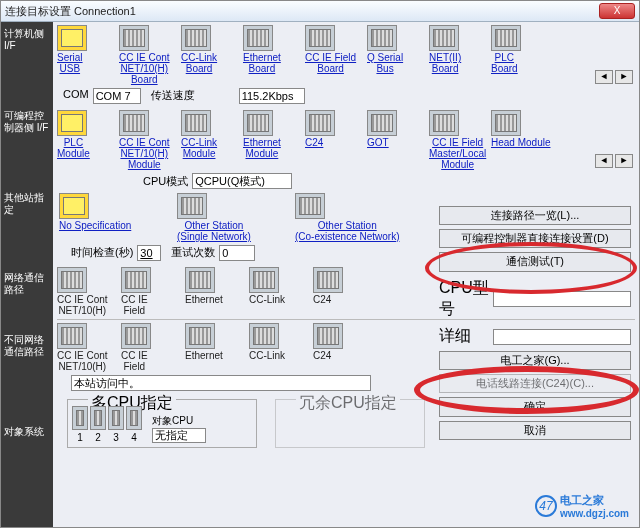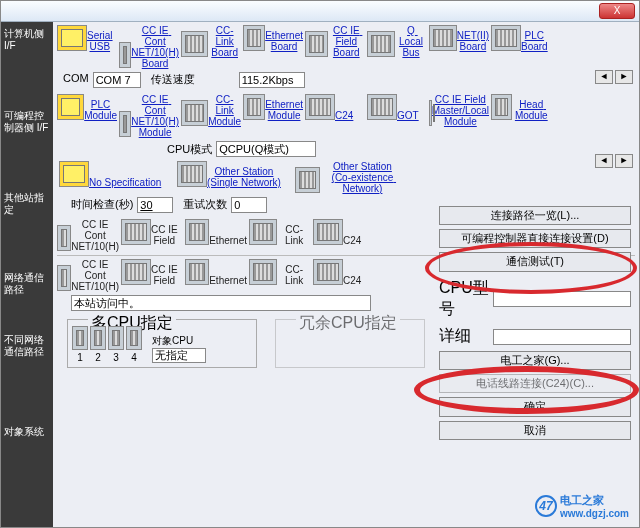--- a/index.html
+++ b/index.html
@@ -7,53 +7,54 @@
 .win{width:640px;height:528px;border:1px solid #888;background:#eceef4}
 .titlebar{height:21px;background:linear-gradient(#fafdff,#dde8f5);border-bottom:1px solid #a0b0c0;display:flex;align-items:center;padding:0 4px;position:relative}
 .titletxt{color:#222}
 .closebtn{position:absolute;right:4px;top:2px;width:36px;height:16px;background:linear-gradient(#e88,#c33);border:1px solid #a22;border-radius:3px;color:#fff;text-align:center;line-height:13px;font-size:10px}
 .body{display:flex;height:505px}
 .sidebar{width:52px;background:#3a3a3a;display:flex;flex-direction:column}
 .sidecell{flex:0 0 auto;color:#fff;font-size:10px;padding:6px 3px;line-height:12px;text-align:left;white-space:pre-wrap;border-bottom:0px solid #555}
 .sc-0{height:82px}.sc-1{height:82px}.sc-2{height:80px}.sc-3{height:62px}.sc-4{height:92px}.sc-5{height:auto}
 .main{flex:1;background:#eceef4;position:relative;padding:3px 4px;overflow:hidden}
 .row{display:flex;align-items:flex-start;gap:2px;margin-bottom:2px}
-.item{display:flex;flex-direction:row;align-items:flex-end;width:60px}
+.item{display:flex;flex-direction:column;align-items:flex-start;width:60px}
 .ico{width:30px;height:26px;border:1px solid #888;background:#fff;position:relative;margin-bottom:1px}
 .ico.y{background:#ffd83b}
 .ico.g{background:#c7cfd6}
 .ico::after{content:"";position:absolute;inset:3px;border:1px solid #777;background:repeating-linear-gradient(90deg,#999 0 2px,#ddd 2px 4px)}
 .ico.y::after{background:#fff066}
 .lbl{color:#1020c3;text-decoration:underline;text-align:center;font-size:10px;line-height:11px;white-space:pre-wrap;cursor:pointer}
 .lblp{color:#222;text-align:center;font-size:10px;line-height:11px;white-space:pre-wrap}
 .ctlrow{display:flex;align-items:flex-start;gap:4px;margin:3px 0 6px 6px;font-size:11px}
 .inp{border:1px solid #888;background:#fff;height:16px;padding:0 2px;font-size:11px}
 .navbtn{width:18px;height:14px;border:1px solid #888;background:#e7e7e7;text-align:center;line-height:11px;font-size:9px}
 .groupbox{border:1px solid #aaa;position:relative;padding:6px 4px 4px;margin-top:2px}
 .groupbox .legend{position:absolute;top:-7px;left:20px;background:#eceef4;padding:0 3px;font-size:16px}
 .rightcol{position:absolute;right:8px;width:192px;display:flex;flex-direction:column;gap:4px}
 .btn{border:1px solid #888;background:#e7e9ee;height:19px;line-height:17px;text-align:center;font-size:11px;cursor:pointer}
 .btn.tall{height:20px}
 .fld{display:flex;align-items:center;gap:4px;margin-top:2px}
 .fld .lab{width:50px;font-size:16px}
 .fld .box{flex:1;border:1px solid #888;background:#fff;height:16px}
 .redcirc{position:absolute;border:4px solid #d8292e;border-radius:50%;pointer-events:none}
 .watermark{position:absolute;right:10px;bottom:8px;display:flex;align-items:center;gap:3px;color:#2a7ad8;font-size:13px;font-weight:bold}
-.watermark .logo{width:22px;height:22px;border:2px solid #2a7ad8;border-radius:50%;color:#2a7ad8;text-align:center;line-height:18px;font-style:italic;font-weight:bold;font-size:12px}
+.watermark .logo{width:22px;height:22px;border:2px solid #2a7ad8;border-radius:50%;color:#2a7ad8;text-align:center;line-height:18px;font-style:italic;font-weight:normal;font-size:12px}
 .sm{font-size:10px}
 .ml{margin-left:6px}
 .thin{height:15px}
 hr.sep{border:none;border-top:1px solid #bbb;margin:3px 0}
-.cpu-row{display:flex;align-items:center;gap:4px;margin:3px 0 4px 110px}
+.cpu-row{display:flex;align-items:center;gap:4px;margin:3px 0 4px 86px}
 </style>
 </head>
 <body>
 
 <div class="win">
   <div class="titlebar">
+    <span class="titletxt">连接目标设置 Connection1</span>
     <div class="closebtn">X</div>
   </div>
   <div class="body">
     <div class="sidebar">
       <div class="sidecell sc-0">计算机侧I/F</div>
       <div class="sidecell sc-1">可编程控制器侧 I/F</div>
       <div class="sidecell sc-2">其他站指定</div>
       <div class="sidecell sc-3">网络通信路径</div>
       <div class="sidecell sc-4">不同网络通信路径</div>
       <div class="sidecell sc-5">对象系统</div>
@@ -82,21 +83,21 @@
             <div class="lbl">Ethernet
 Board</div>
           </div>
           <div class="item" style="width: 60px;">
             <div class="ico g"></div>
             <div class="lbl">CC IE Field
 Board</div>
           </div>
           <div class="item" style="width: 60px;">
             <div class="ico g"></div>
-            <div class="lbl">Q Local
+            <div class="lbl">Q Serial
 Bus</div>
           </div>
           <div class="item" style="width: 60px;">
             <div class="ico g"></div>
             <div class="lbl">NET(II)
 Board</div>
           </div>
           <div class="item" style="width: 60px;">
             <div class="ico g"></div>
             <div class="lbl">PLC
@@ -175,21 +176,21 @@
 (Single Network)</div>
           </div>
           <div class="item" style="width: 110px;">
             <div class="ico g"></div>
             <div class="lbl">Other Station
 (Co-existence Network)</div>
           </div>
         </div>
       <div class="ctlrow" style="margin-left:14px">
         <span>时间检查(秒)</span>
-        <input class="inp" style="width: 36px; text-decoration: underline;" value="30">
+        <input class="inp" style="width: 24px; text-decoration: underline;" value="30">
         <span class="ml">重试次数</span>
         <input class="inp" style="width: 36px;" value="0">
       </div>
 
       <div class="row" id="r4">
           <div class="item" style="width: 62px;">
             <div class="ico g"></div>
             <div class="lblp">CC IE Cont
 NET/10(H)</div>
           </div>

